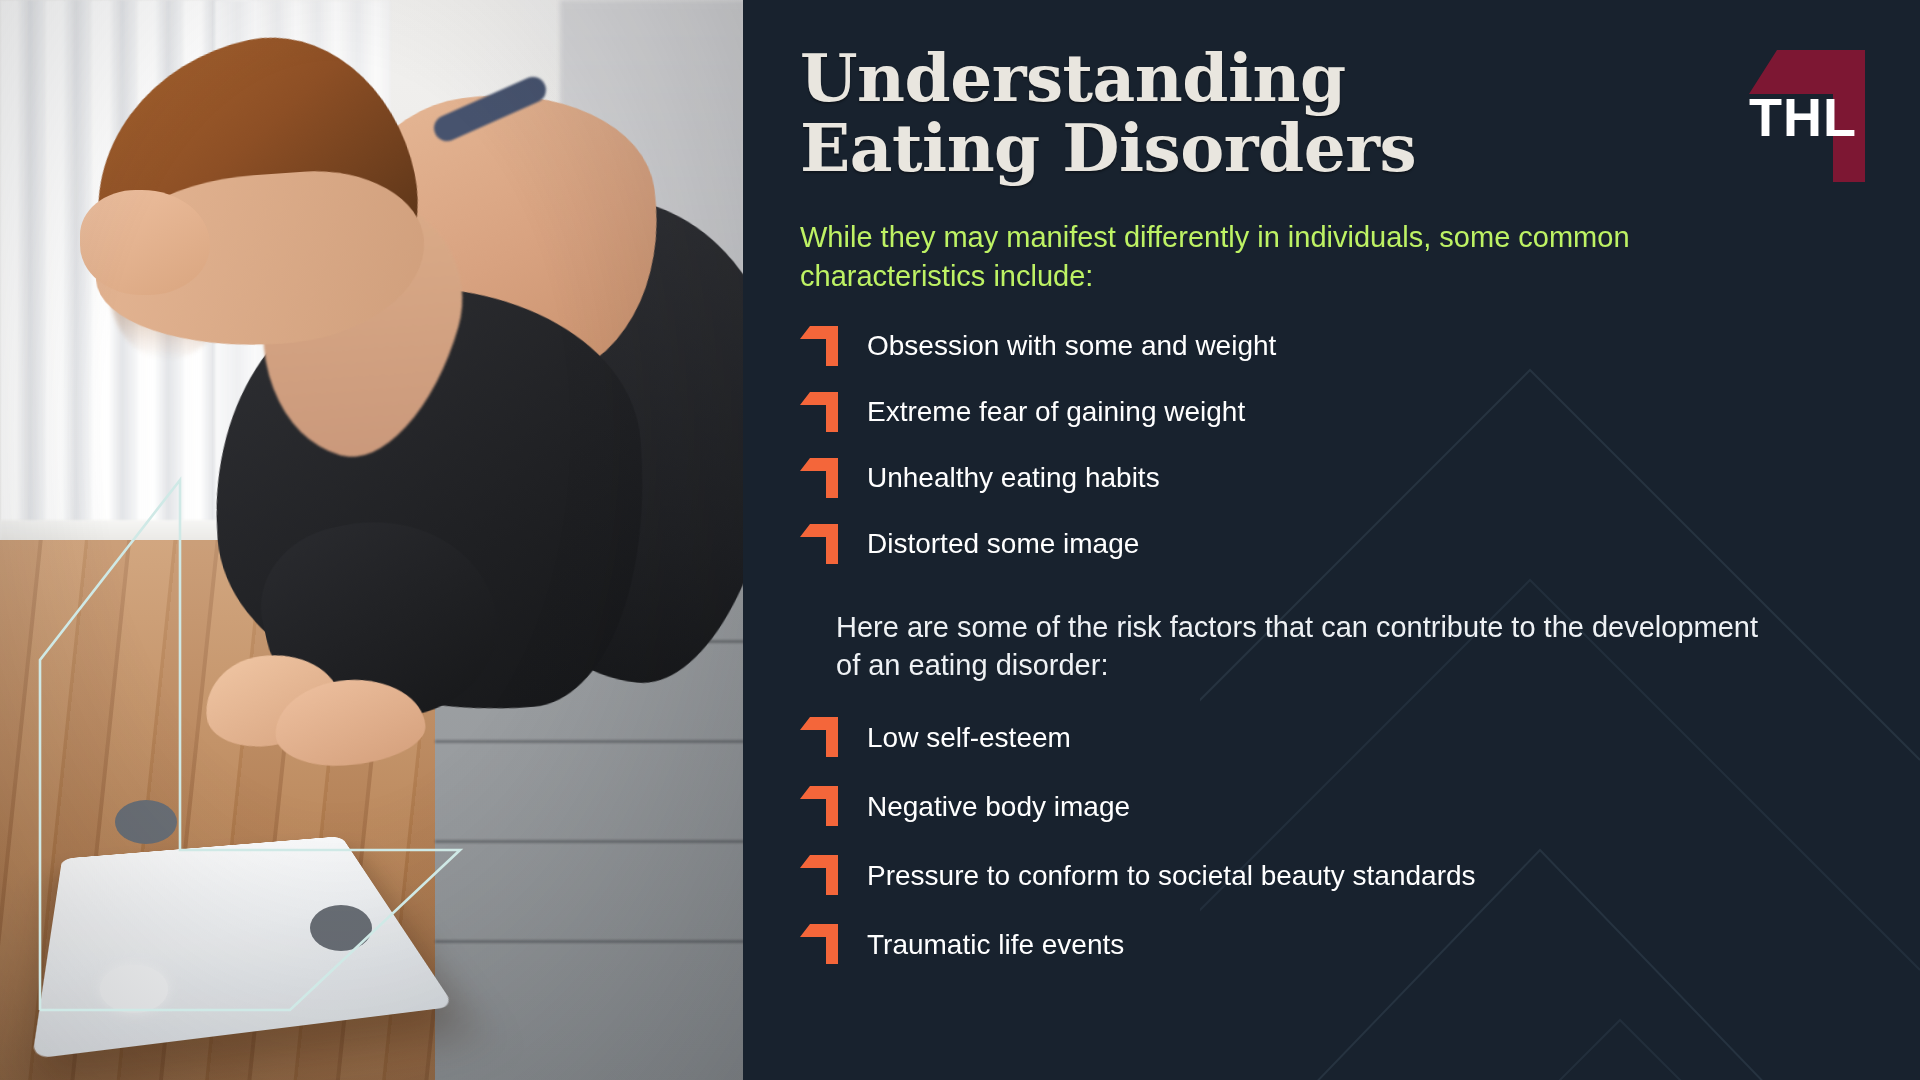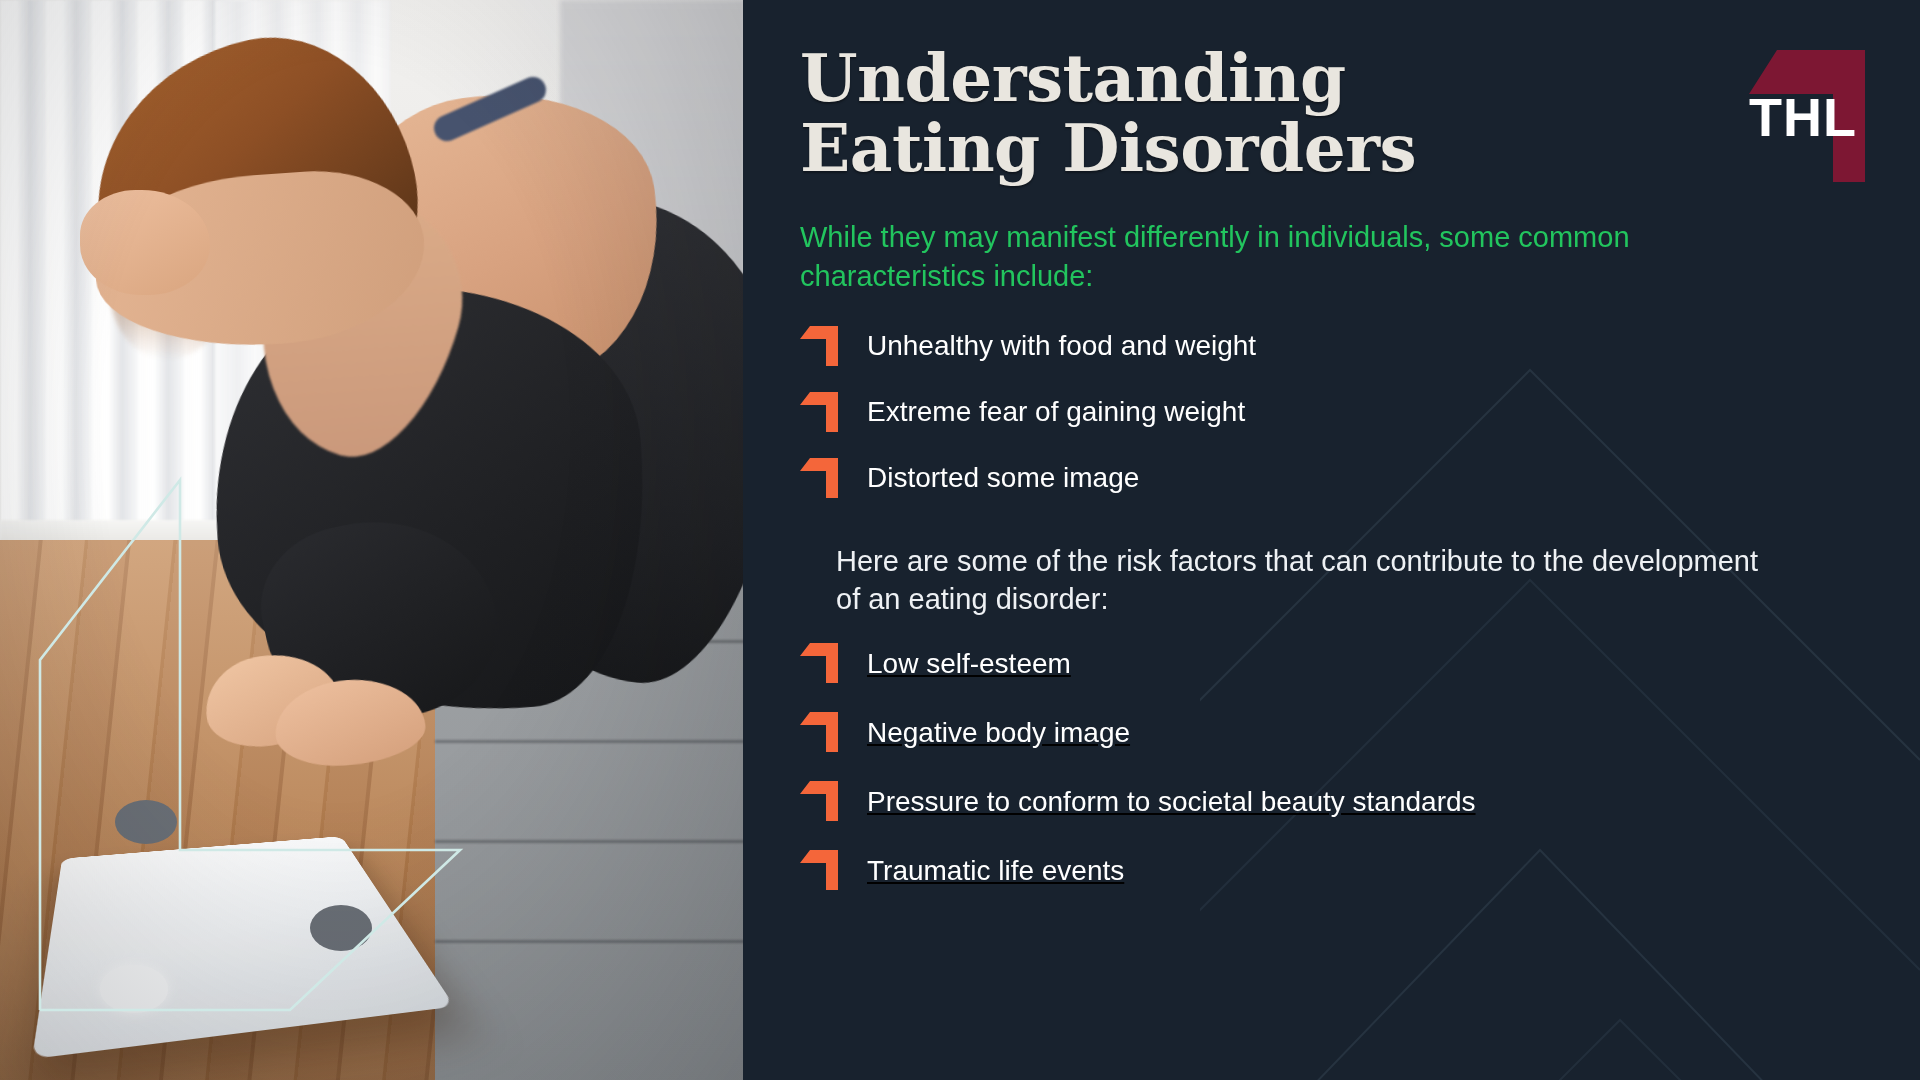--- a/index.html
+++ b/index.html
@@ -261,41 +261,41 @@
     letter-spacing:-0.5px;
     max-width:1000px;
     text-shadow:0 2px 2px rgba(0,0,0,0.35);
   }
   .title .t-line { display:block; }
 
   .intro {
     margin-top:34px;
     font-size:29px;
     line-height:1.34;
-    color:#22c55e;
+    color:#bef264;
     font-weight:400;
     max-width:880px;
   }
   .intro2 {
     margin-top:42px;
     font-size:29px;
     line-height:1.34;
     color:#eef1f4;
     font-weight:400;
     max-width:940px;
     margin-left:36px;
   }
 
   .bullets { margin-top:28px; list-style:none; }
   .bullets li {
     display:flex;
     align-items:center;
     margin-bottom:22px;
   }
-  .bullets.second { margin-top:22px;text-decoration:underline; }
+  .bullets.second { margin-top:30px; }
   .bullets.second li { margin-bottom:25px; }
 
   .bullet-icon {
     flex:0 0 auto;
     width:42px; height:44px;
     margin-right:25px;
     position:relative;
     top:-2px;
   }
   .bullet-label {
@@ -378,29 +378,37 @@
 
       <p class="intro">While they may manifest differently in individuals, some common characteristics include:</p>
 
       <ul class="bullets first">
         <li>
           <span class="bullet-icon">
             <svg viewBox="0 0 42 44" width="42" height="44">
               <path d="M 38,44 L 38,4 L 10,4 L 0,17 L 26,17 L 26,44 Z" fill="#f4663a"></path>
             </svg>
           </span>
-          <span class="bullet-label">Unhealthy with food and weight</span>
+          <span class="bullet-label">Obsession with some and weight</span>
         </li>
         <li>
           <span class="bullet-icon">
             <svg viewBox="0 0 42 44" width="42" height="44">
               <path d="M 38,44 L 38,4 L 10,4 L 0,17 L 26,17 L 26,44 Z" fill="#f4663a"></path>
             </svg>
           </span>
           <span class="bullet-label">Extreme fear of gaining weight</span>
+        </li>
+        <li>
+          <span class="bullet-icon">
+            <svg viewBox="0 0 42 44" width="42" height="44">
+              <path d="M 38,44 L 38,4 L 10,4 L 0,17 L 26,17 L 26,44 Z" fill="#f4663a"></path>
+            </svg>
+          </span>
+          <span class="bullet-label">Unhealthy eating habits</span>
         </li>
         <li>
           <span class="bullet-icon">
             <svg viewBox="0 0 42 44" width="42" height="44">
               <path d="M 38,44 L 38,4 L 10,4 L 0,17 L 26,17 L 26,44 Z" fill="#f4663a"></path>
             </svg>
           </span>
           <span class="bullet-label">Distorted some image</span>
         </li>
       </ul>

